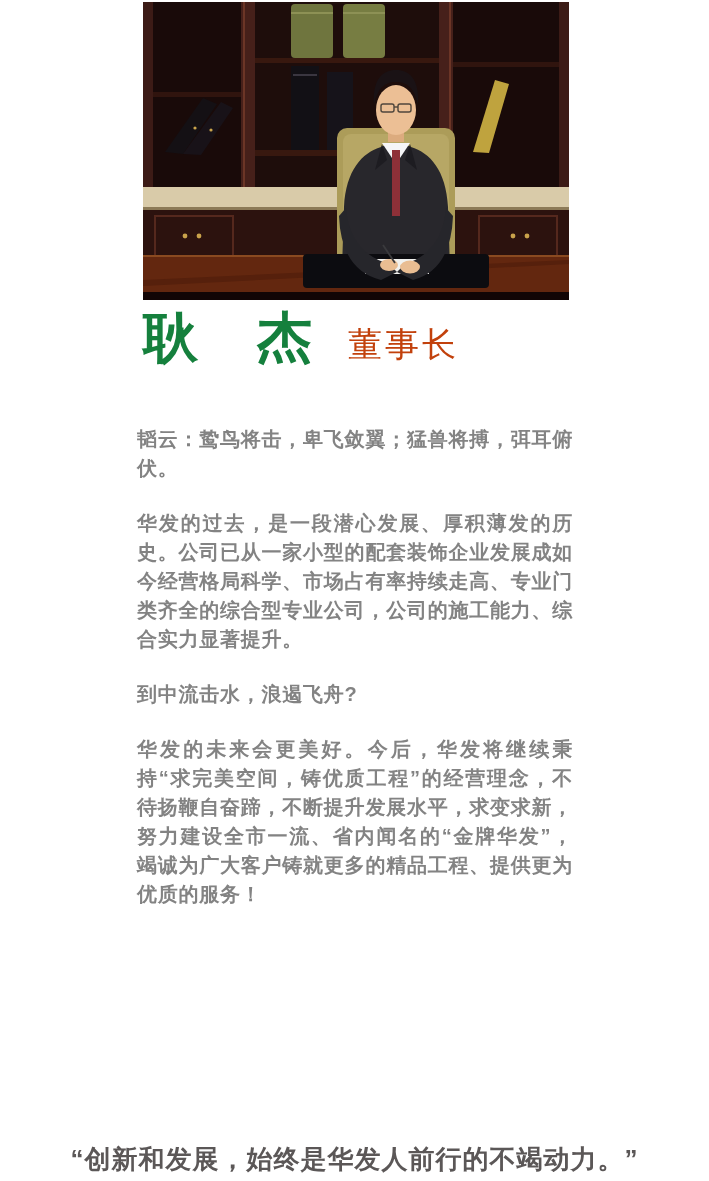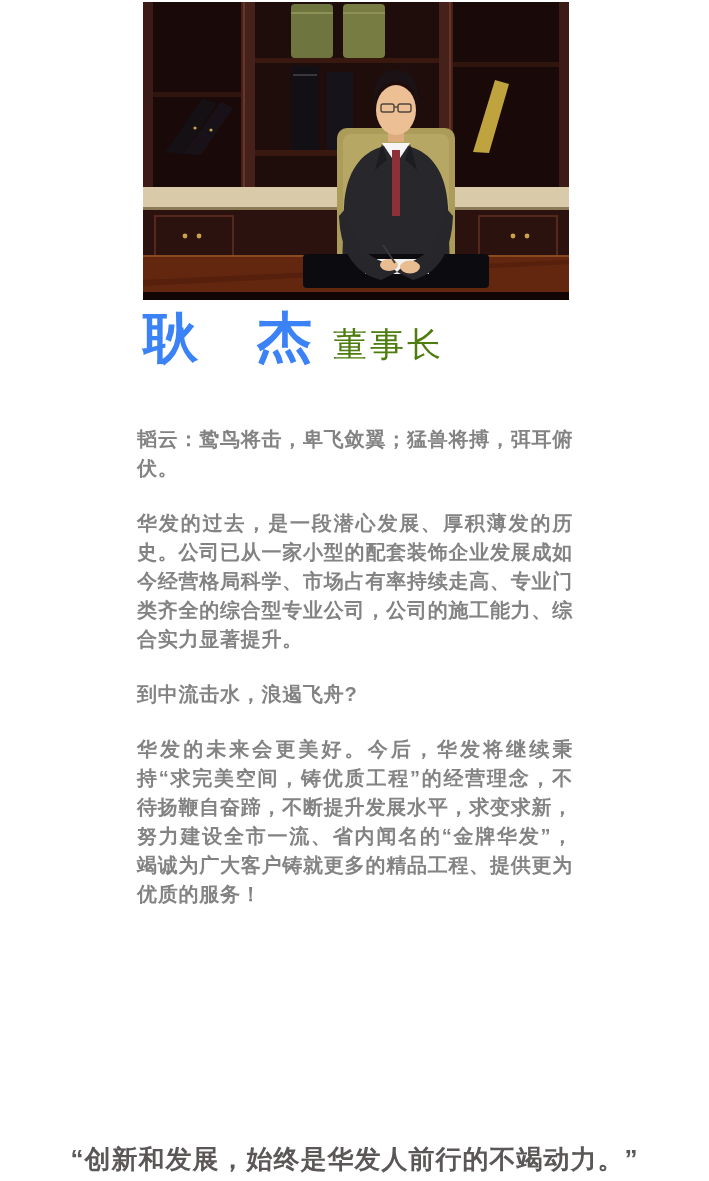--- a/index.html
+++ b/index.html
@@ -17,30 +17,30 @@
   }
   .photo-wrap svg { display:block; }
   .name-row {
     position:absolute; left:143px; top:306px;
     display:flex; align-items:baseline;
   }
   .chairman-name {
     font-family:"Liberation Serif", serif;
     font-size:55px; line-height:64px;
     font-weight:700;
-    color:#3b82f6;
+    color:#15803d;
     letter-spacing:2px;
     white-space:pre;
   }
   .chairman-title {
     font-family:"Liberation Serif", serif;
     font-size:34px;
     font-weight:400;
-    color:#4d7c0f;
-    margin-left:19px;
+    color:#c2410c;
+    margin-left:34px;
     letter-spacing:3px;
   }
   .content {
     position:absolute; left:137px; top:425px;
     width:436px;
   }
   .content p {
     margin:0 0 26px 0;
     font-size:20px;
     line-height:29px;

